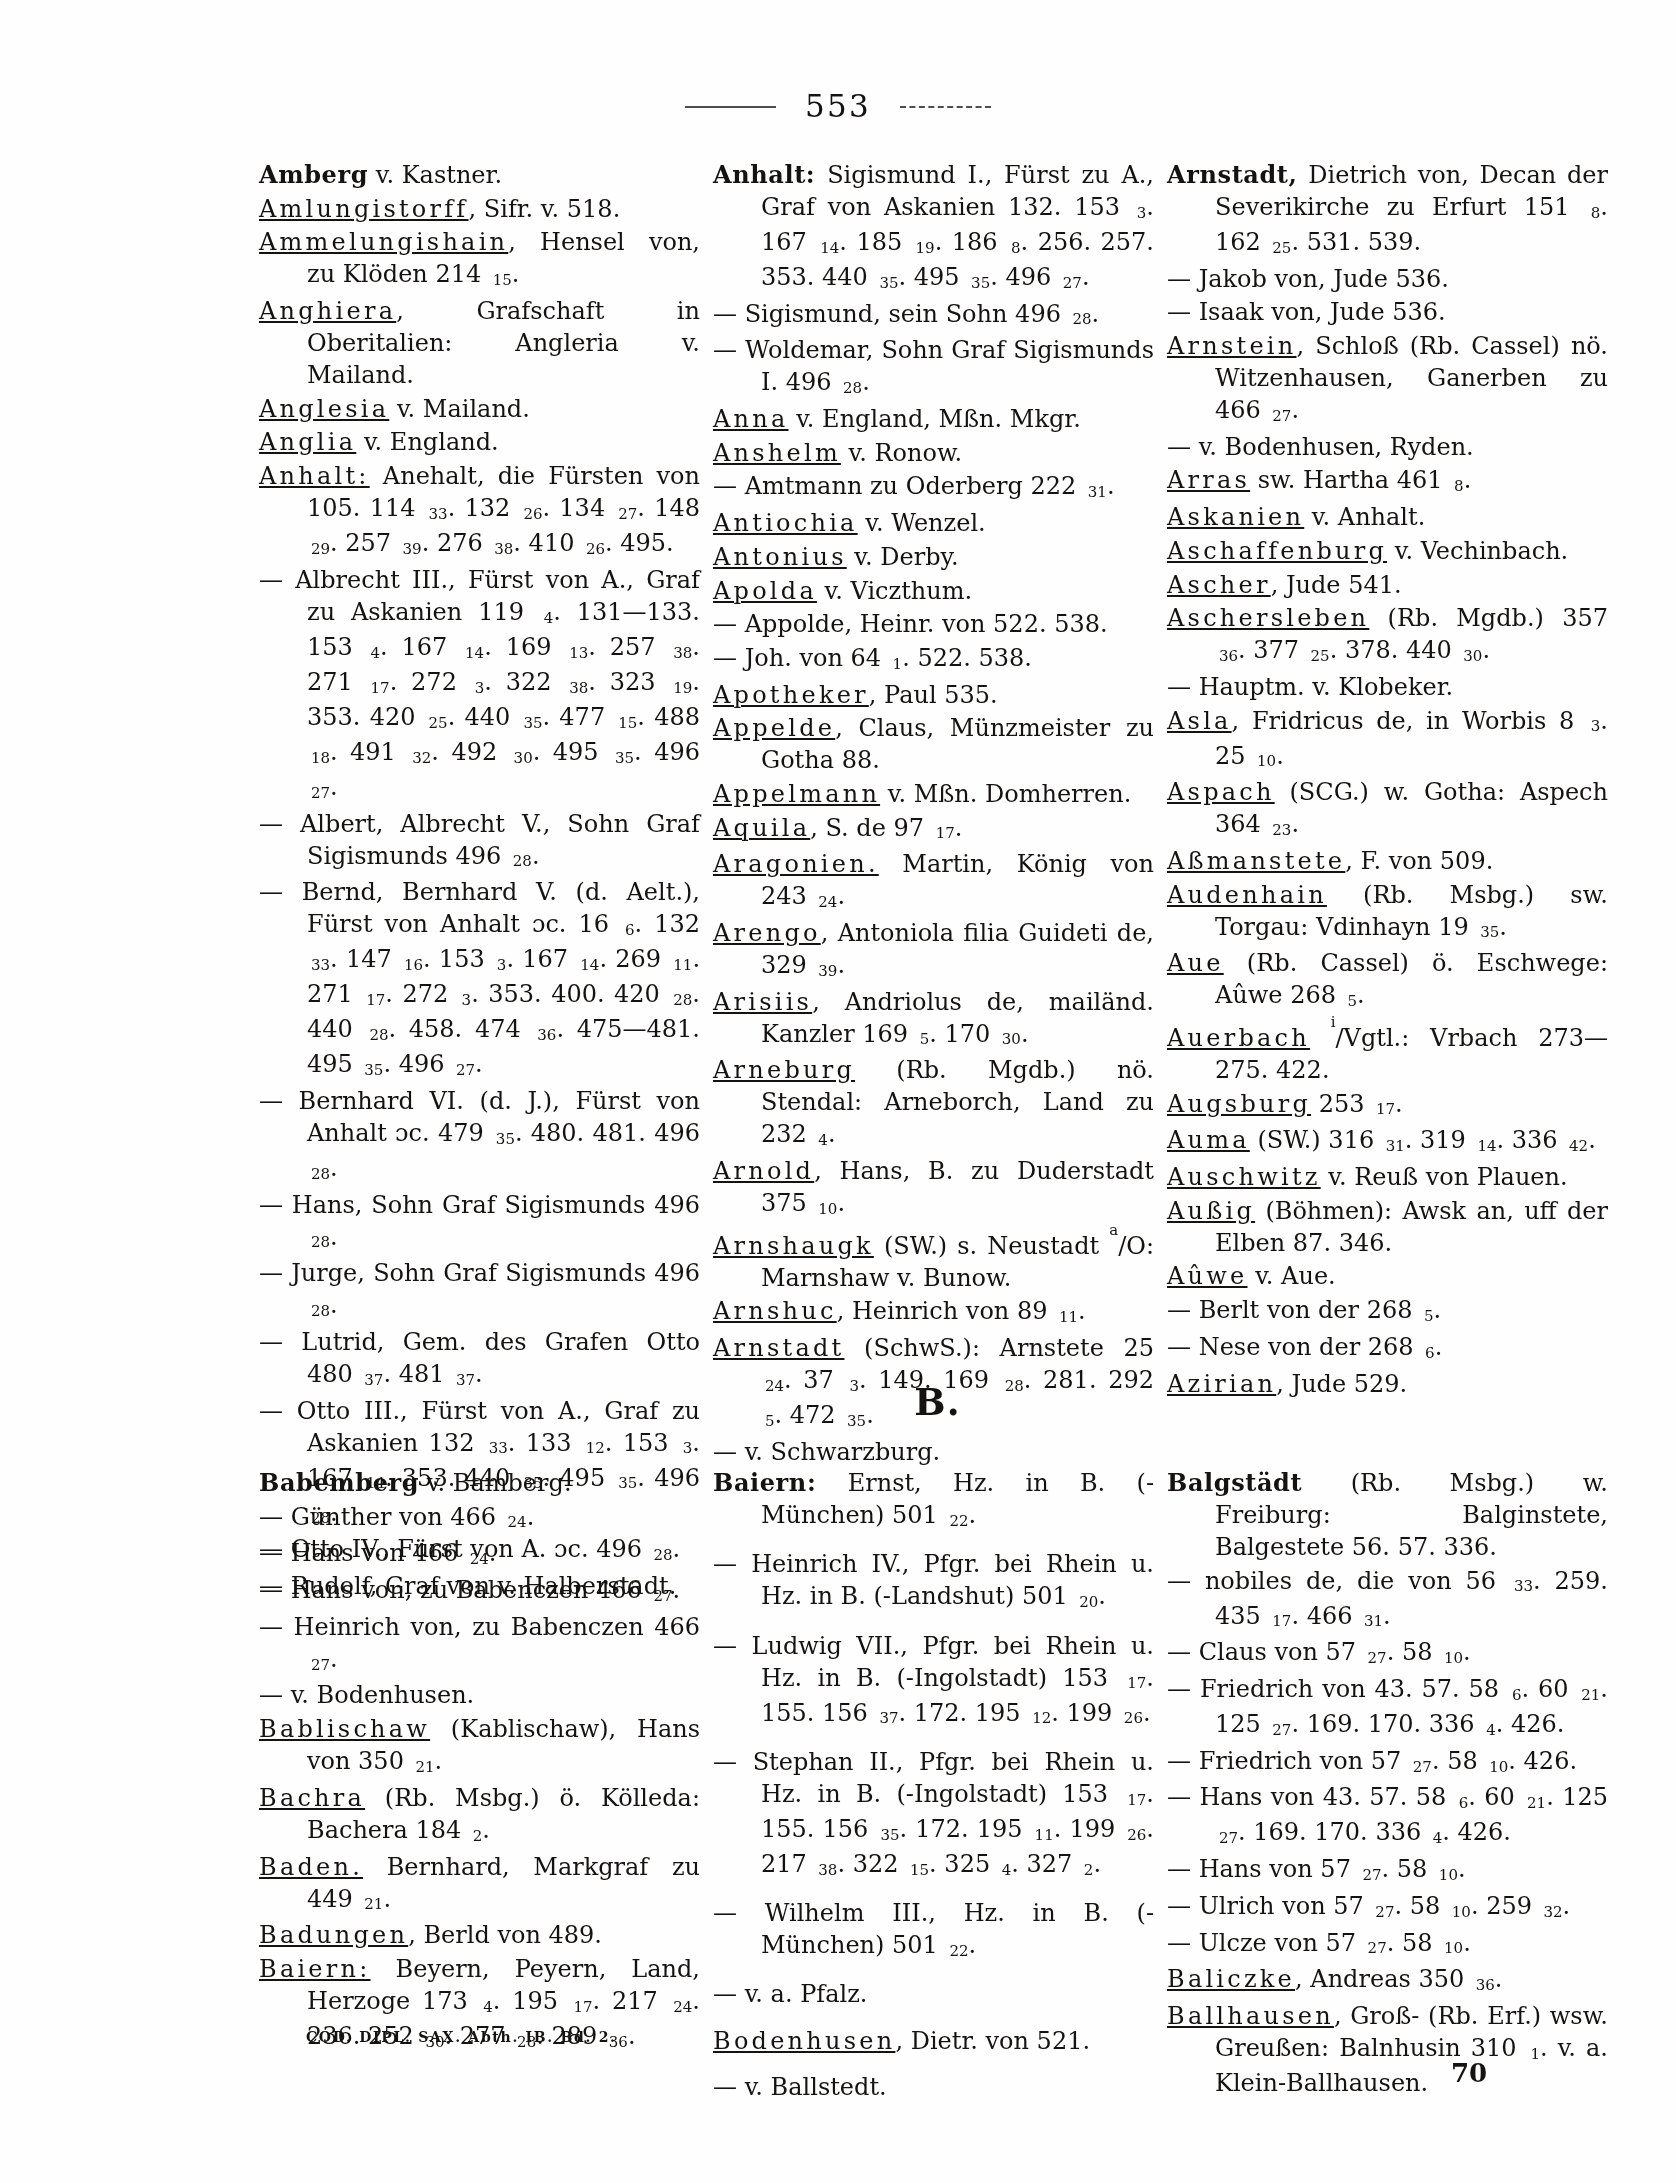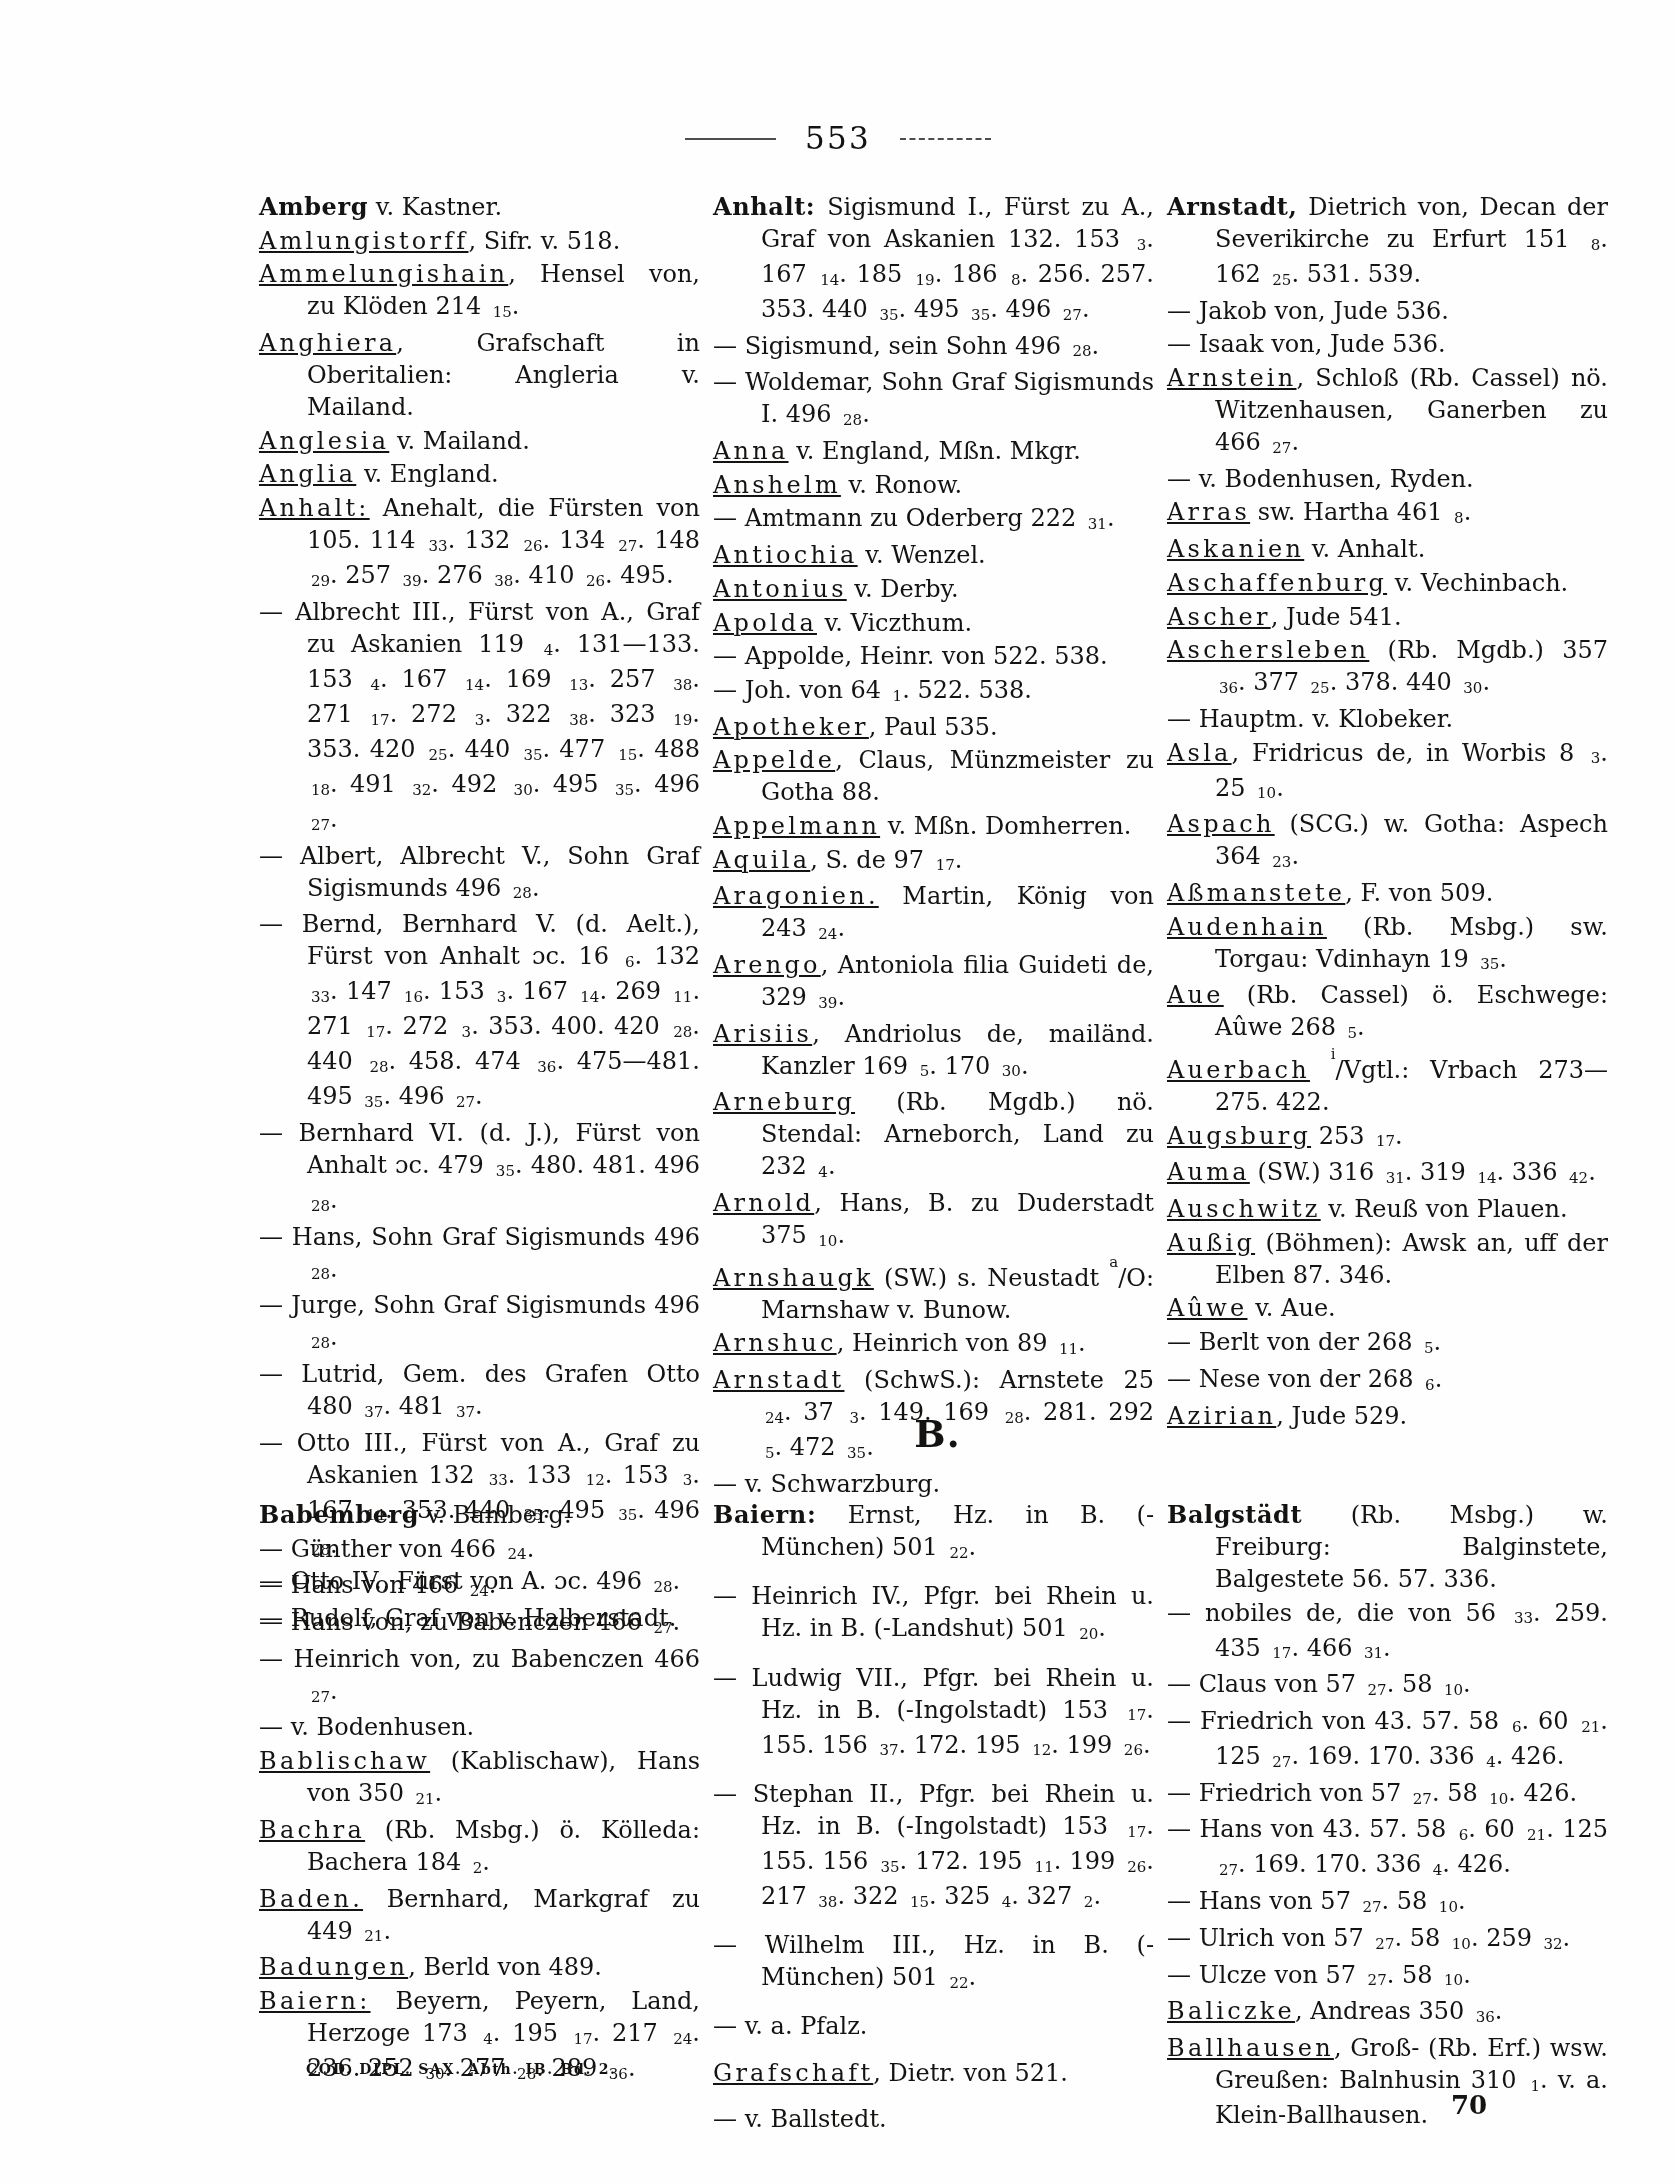--- a/index.html
+++ b/index.html
@@ -2,21 +2,21 @@
 <html style="font-size:8.8px"><head>
 <meta charset="utf-8">
 <style>
   html, body { margin:0; padding:0; }
   body {
     width:1676px; height:2183px;
     background:#fefefe; color:#151311;
     font-family:"DejaVu Serif","Liberation Serif",serif;
     overflow:hidden;
   }
-  .page { position:relative; width:1676px; height:1766px;margin-top:32px; }
+  .page { position:relative; width:1676px; height:1766px; }
 
   .page-header { position:absolute; top:88px; left:0; width:100%; text-align:center; }
   .pagenum { font-size:31px; letter-spacing:2.2px; }
   .rule {
     display:inline-block; width:91px; height:0;
     border-top:2.2px solid #242220; opacity:.8;
     margin:0 29px; vertical-align:8.8px;
   }
   .rule.broken { border-top-style:dashed; }
 
@@ -151,21 +151,21 @@
         <p class="entry"><span class="hw hw-spaced">Badungen</span><span class="etext">, Berld von 489.</span></p>
         <p class="entry"><span class="hw hw-spaced">Baiern:</span><span class="etext"> Beyern, Peyern, Land, Herzoge 173 <span class="ln">4</span>. 195 <span class="ln">17</span>. 217 <span class="ln">24</span>. 236. 252 <span class="ln">30</span>. 277 <span class="ln">28</span>. 289 <span class="ln">36</span>.</span></p>
       </div>
       <div class="col">
         <p class="entry"><span class="hw hw-bold">Baiern:</span><span class="etext"> Ernst, Hz. in B. (-München) 501 <span class="ln">22</span>.</span></p>
         <p class="entry"><span class="hw hw-dash">—</span><span class="etext"> Heinrich IV., Pfgr. bei Rhein u. Hz. in B. (-Landshut) 501 <span class="ln">20</span>.</span></p>
         <p class="entry"><span class="hw hw-dash">—</span><span class="etext"> Ludwig VII., Pfgr. bei Rhein u. Hz. in B. (-Ingolstadt) 153 <span class="ln">17</span>. 155. 156 <span class="ln">37</span>. 172. 195 <span class="ln">12</span>. 199 <span class="ln">26</span>.</span></p>
         <p class="entry"><span class="hw hw-dash">—</span><span class="etext"> Stephan II., Pfgr. bei Rhein u. Hz. in B. (-Ingolstadt) 153 <span class="ln">17</span>. 155. 156 <span class="ln">35</span>. 172. 195 <span class="ln">11</span>. 199 <span class="ln">26</span>. 217 <span class="ln">38</span>. 322 <span class="ln">15</span>. 325 <span class="ln">4</span>. 327 <span class="ln">2</span>.</span></p>
         <p class="entry"><span class="hw hw-dash">—</span><span class="etext"> Wilhelm III., Hz. in B. (-München) 501 <span class="ln">22</span>.</span></p>
         <p class="entry"><span class="hw hw-dash">—</span><span class="etext"> v. a. Pfalz.</span></p>
-        <p class="entry"><span class="hw hw-spaced">Grafschaft</span><span class="etext">, Dietr. von 521.</span></p>
+        <p class="entry"><span class="hw hw-spaced">Bodenhusen</span><span class="etext">, Dietr. von 521.</span></p>
         <p class="entry"><span class="hw hw-dash">—</span><span class="etext"> v. Ballstedt.</span></p>
       </div>
       <div class="col">
         <p class="entry"><span class="hw hw-bold">Balgstädt</span><span class="etext"> (Rb. Msbg.) w. Freiburg: Balginstete, Balgestete 56. 57. 336.</span></p>
         <p class="entry"><span class="hw hw-dash">—</span><span class="etext"> nobiles de, die von 56 <span class="ln">33</span>. 259. 435 <span class="ln">17</span>. 466 <span class="ln">31</span>.</span></p>
         <p class="entry"><span class="hw hw-dash">—</span><span class="etext"> Claus von 57 <span class="ln">27</span>. 58 <span class="ln">10</span>.</span></p>
         <p class="entry"><span class="hw hw-dash">—</span><span class="etext"> Friedrich von 43. 57. 58 <span class="ln">6</span>. 60 <span class="ln">21</span>. 125 <span class="ln">27</span>. 169. 170. 336 <span class="ln">4</span>. 426.</span></p>
         <p class="entry"><span class="hw hw-dash">—</span><span class="etext"> Friedrich von 57 <span class="ln">27</span>. 58 <span class="ln">10</span>. 426.</span></p>
         <p class="entry"><span class="hw hw-dash">—</span><span class="etext"> Hans von 43. 57. 58 <span class="ln">6</span>. 60 <span class="ln">21</span>. 125 <span class="ln">27</span>. 169. 170. 336 <span class="ln">4</span>. 426.</span></p>
         <p class="entry"><span class="hw hw-dash">—</span><span class="etext"> Hans von 57 <span class="ln">27</span>. 58 <span class="ln">10</span>.</span></p>

